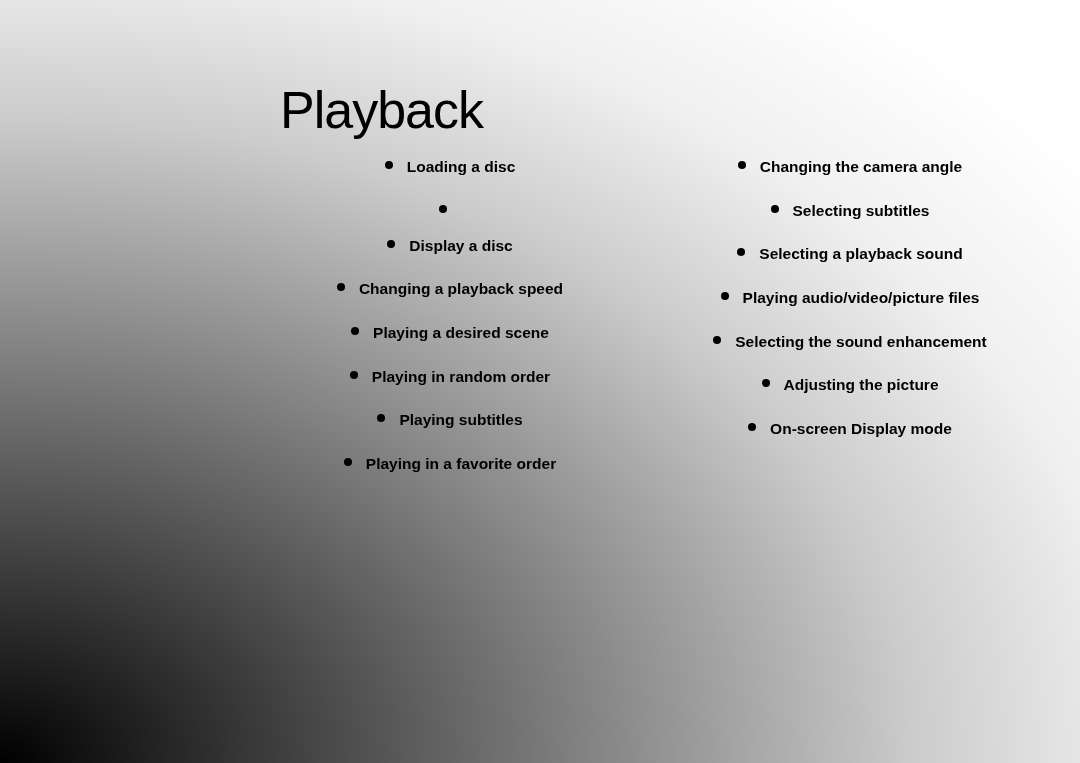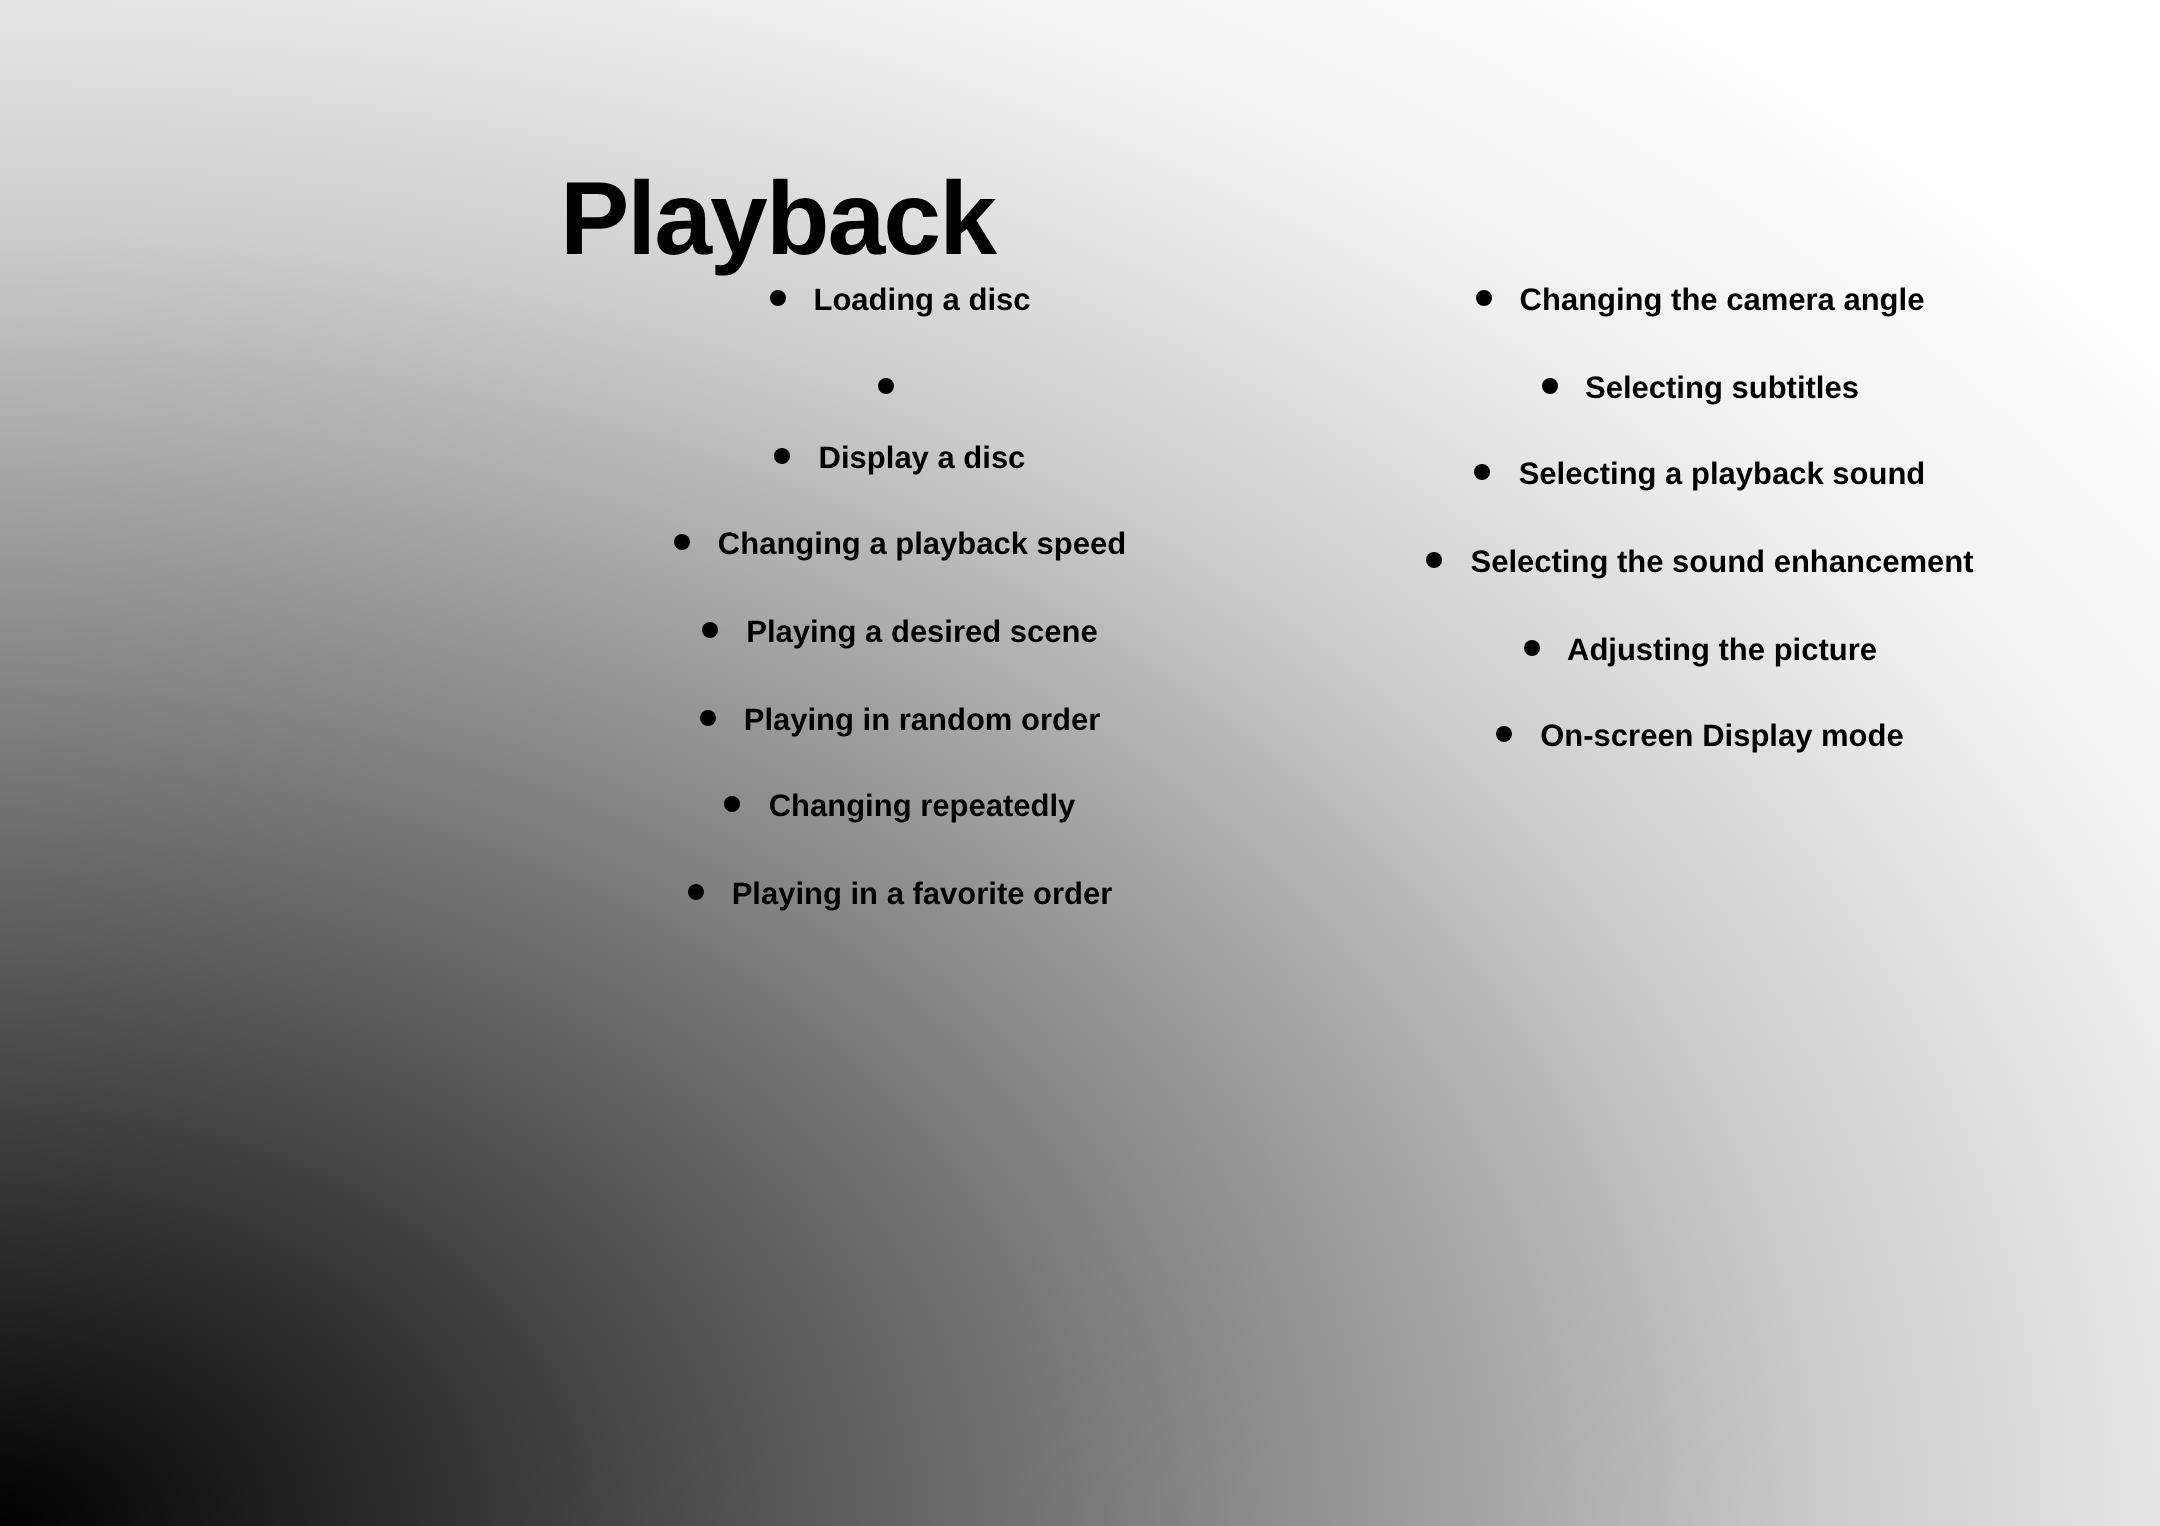--- a/index.html
+++ b/index.html
@@ -28,23 +28,23 @@
     }
 
     .content {
       position: relative;
       z-index: 1;
       padding: 80px 60px 40px 280px;
     }
 
     .page-title {
       font-size: 52px;
-      font-weight: 700;
+      font-weight: 400;
       color: #000000;
-      margin-bottom: 0;
+      margin-bottom: 16px;
       letter-spacing: -1px;
     }
 
     .page-subtitle {
       font-size: 15px;
       color: #333333;
       margin-bottom: 55px;
       font-weight: normal;
     }
 
@@ -113,21 +113,21 @@
           <li>
             <span class="bullet"></span>
             <span>Playing a desired scene</span>
           </li>
           <li>
             <span class="bullet"></span>
             <span>Playing in random order</span>
           </li>
           <li>
             <span class="bullet"></span>
-            <span>Changing repeatedly</span>
+            <span>Playing subtitles</span>
           </li>
           <li>
             <span class="bullet"></span>
             <span>Playing in a favorite order</span>
           </li>
         </ul>
     </div>
     <div class="column">
       <ul class="menu-list" id="right-list">
           <li>
@@ -137,20 +137,24 @@
           <li>
             <span class="bullet"></span>
             <span>Selecting subtitles</span>
           </li>
           <li>
             <span class="bullet"></span>
             <span>Selecting a playback sound</span>
           </li>
           <li>
             <span class="bullet"></span>
+            <span>Playing audio/video/picture files</span>
+          </li>
+          <li>
+            <span class="bullet"></span>
             <span>Selecting the sound enhancement</span>
           </li>
           <li>
             <span class="bullet"></span>
             <span>Adjusting the picture</span>
           </li>
           <li>
             <span class="bullet"></span>
             <span>On-screen Display mode</span>
           </li>

